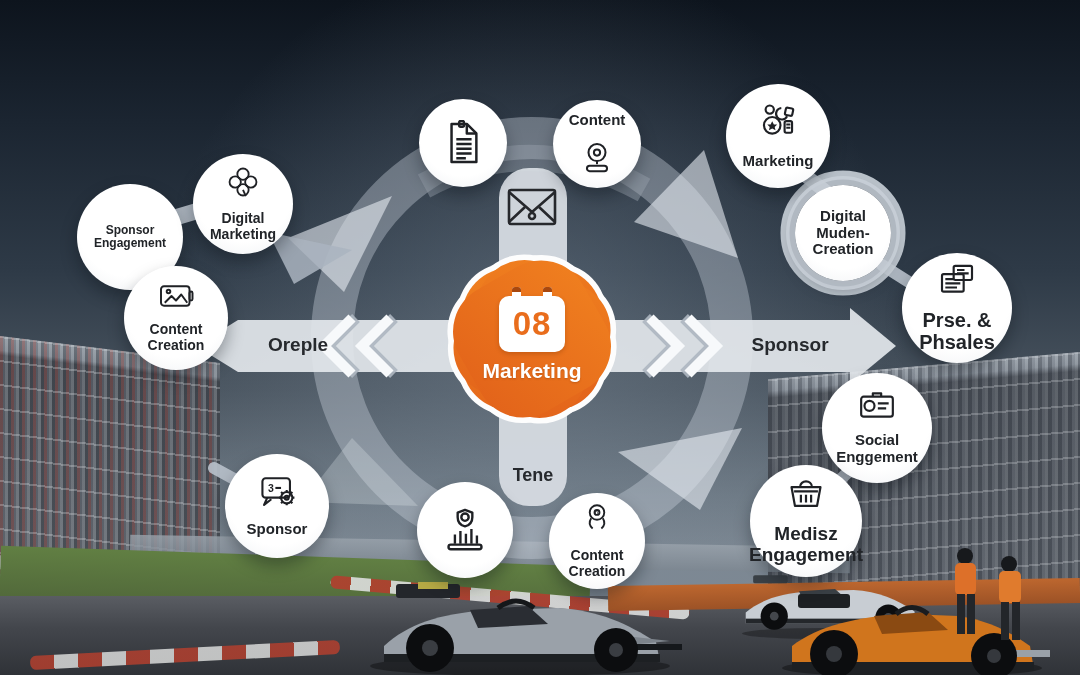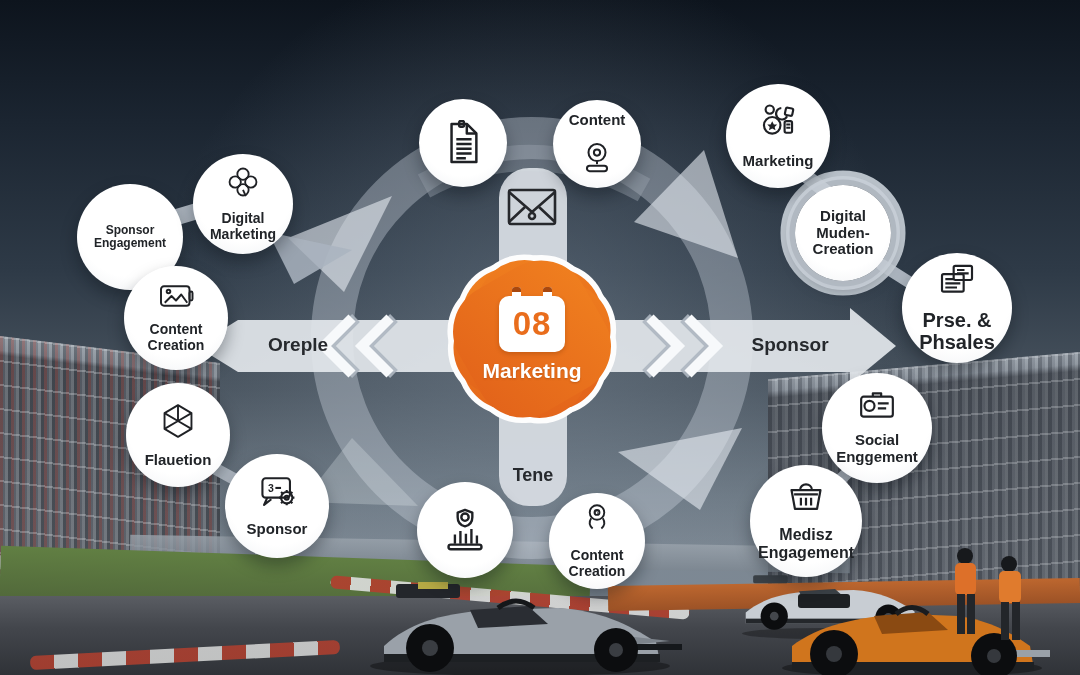--- a/index.html
+++ b/index.html
@@ -218,27 +218,20 @@
     <svg class="icn" width="36" height="28" viewBox="0 0 48 36" fill="none" stroke="#1f2125" stroke-width="2.6" stroke-linejoin="round">
       <rect x="4" y="5" width="38" height="26" rx="4"></rect>
         <rect x="42" y="12" width="4" height="12" rx="2"></rect>
       <path d="M9,27 l9,-9 6,6 7,-8 8,11"></path>
         <circle cx="14" cy="12" r="2.4"></circle>
     </svg>
     <div class="lbl">Content
 Creation</div>
   </div>
 
-  <div class="node" style="left:126px;top:383px;width:104px;height:104px;font-size:15px">
-    <svg class="icn" width="38" height="38" viewBox="0 0 48 48" fill="none" stroke="#1f2125" stroke-width="2.4" stroke-linejoin="round">
-      <polygon points="24,4 41,14 41,34 24,44 7,34 7,14"></polygon>
-      <path d="M24,4 L24,24 L41,34 M24,24 L7,34 M7,14 L24,24 L41,14"></path>
-    </svg>
-    <div class="lbl">Flauetion</div>
-  </div>
 
   <div class="node" style="left:225px;top:454px;width:104px;height:104px;font-size:15px">
     <svg class="icn" width="40" height="34" viewBox="0 0 48 42" fill="none" stroke="#1f2125" stroke-width="2.6" stroke-linejoin="round">
       <rect x="6" y="4" width="34" height="24" rx="4"></rect>
       <path d="M12,28 l-4,9 9,-7"></path>
       <text x="13" y="21" font-size="13" font-weight="bold" fill="#1f2125" stroke="none" font-family="Liberation Sans,sans-serif">3</text>
       <path d="M22,16 h7"></path>
       <circle cx="36" cy="28" r="7"></circle>
         <circle cx="36" cy="28" r="2.4"></circle>
       <path d="M36,18.5 v3 M36,34.5 v3 M26.5,28 h3 M42.5,28 h3 M29,21 l2,2 M43,35 l-2,-2 M29,35 l2,-2 M43,21 l-2,2"></path>
@@ -299,21 +292,21 @@
     <svg class="icn" width="40" height="30" viewBox="0 0 48 36" fill="none" stroke="#1f2125" stroke-width="2.6" stroke-linejoin="round">
       <rect x="5" y="8" width="38" height="24" rx="3"></rect>
         <path d="M19,8 v-4 h10 v4"></path>
       <circle cx="15" cy="19" r="6"></circle>
         <path d="M25,16 h13 M25,22 h10"></path>
     </svg>
     <div class="lbl">Social
 Enggement</div>
   </div>
 
-  <div class="node" style="left:750px;top:465px;width:112px;height:112px;font-size:16px">
+  <div class="node" style="left:750px;top:465px;width:112px;height:112px;font-size:19px">
     <svg class="icn" width="42" height="34" viewBox="0 0 48 40" fill="none" stroke="#1f2125" stroke-width="2.6" stroke-linejoin="round">
       <path d="M17,12 c0,-9 14,-9 14,0"></path>
       <path d="M7,12 h34 l-4,22 h-26 z"></path>
       <path d="M10,17 h28 M18,21 v9 M24,21 v9 M30,21 v9"></path>
     </svg>
     <div class="lbl">Medisz
 Engagement</div>
   </div>
 
   <div class="node" style="left:417px;top:482px;width:96px;height:96px">

